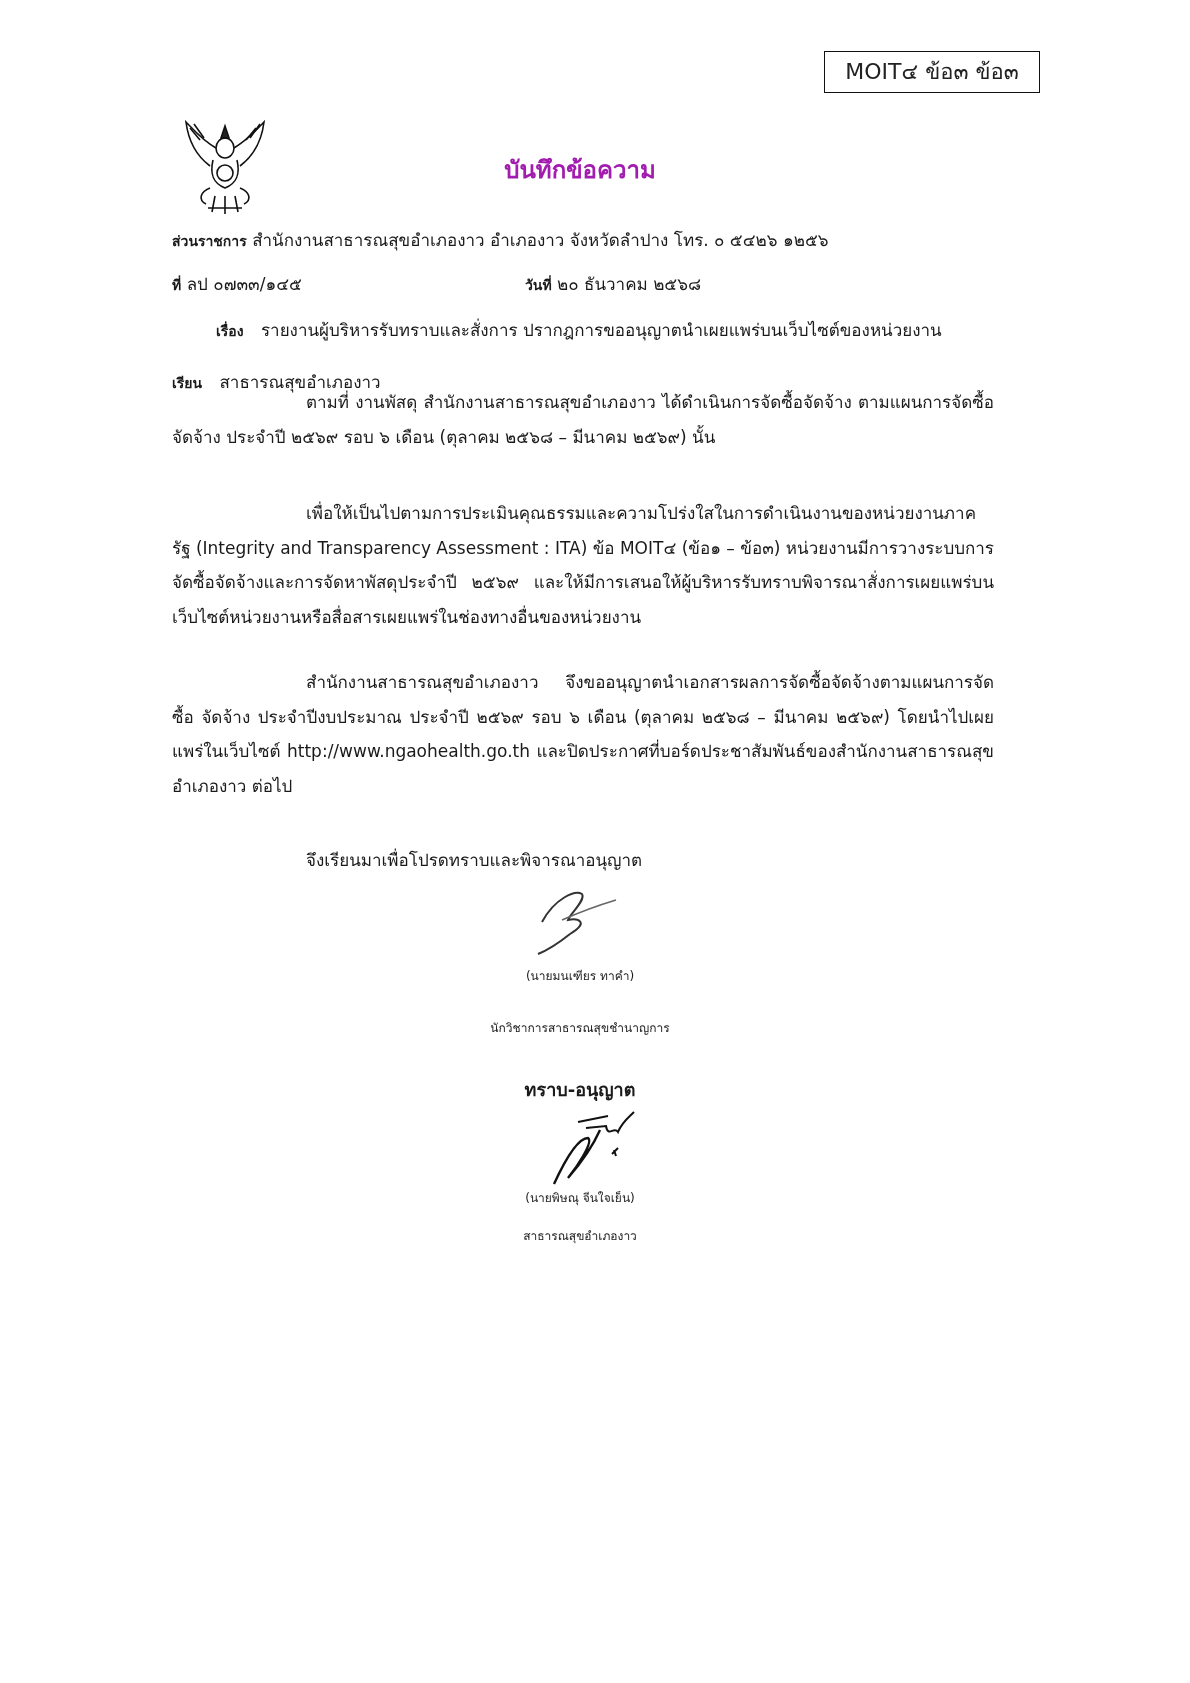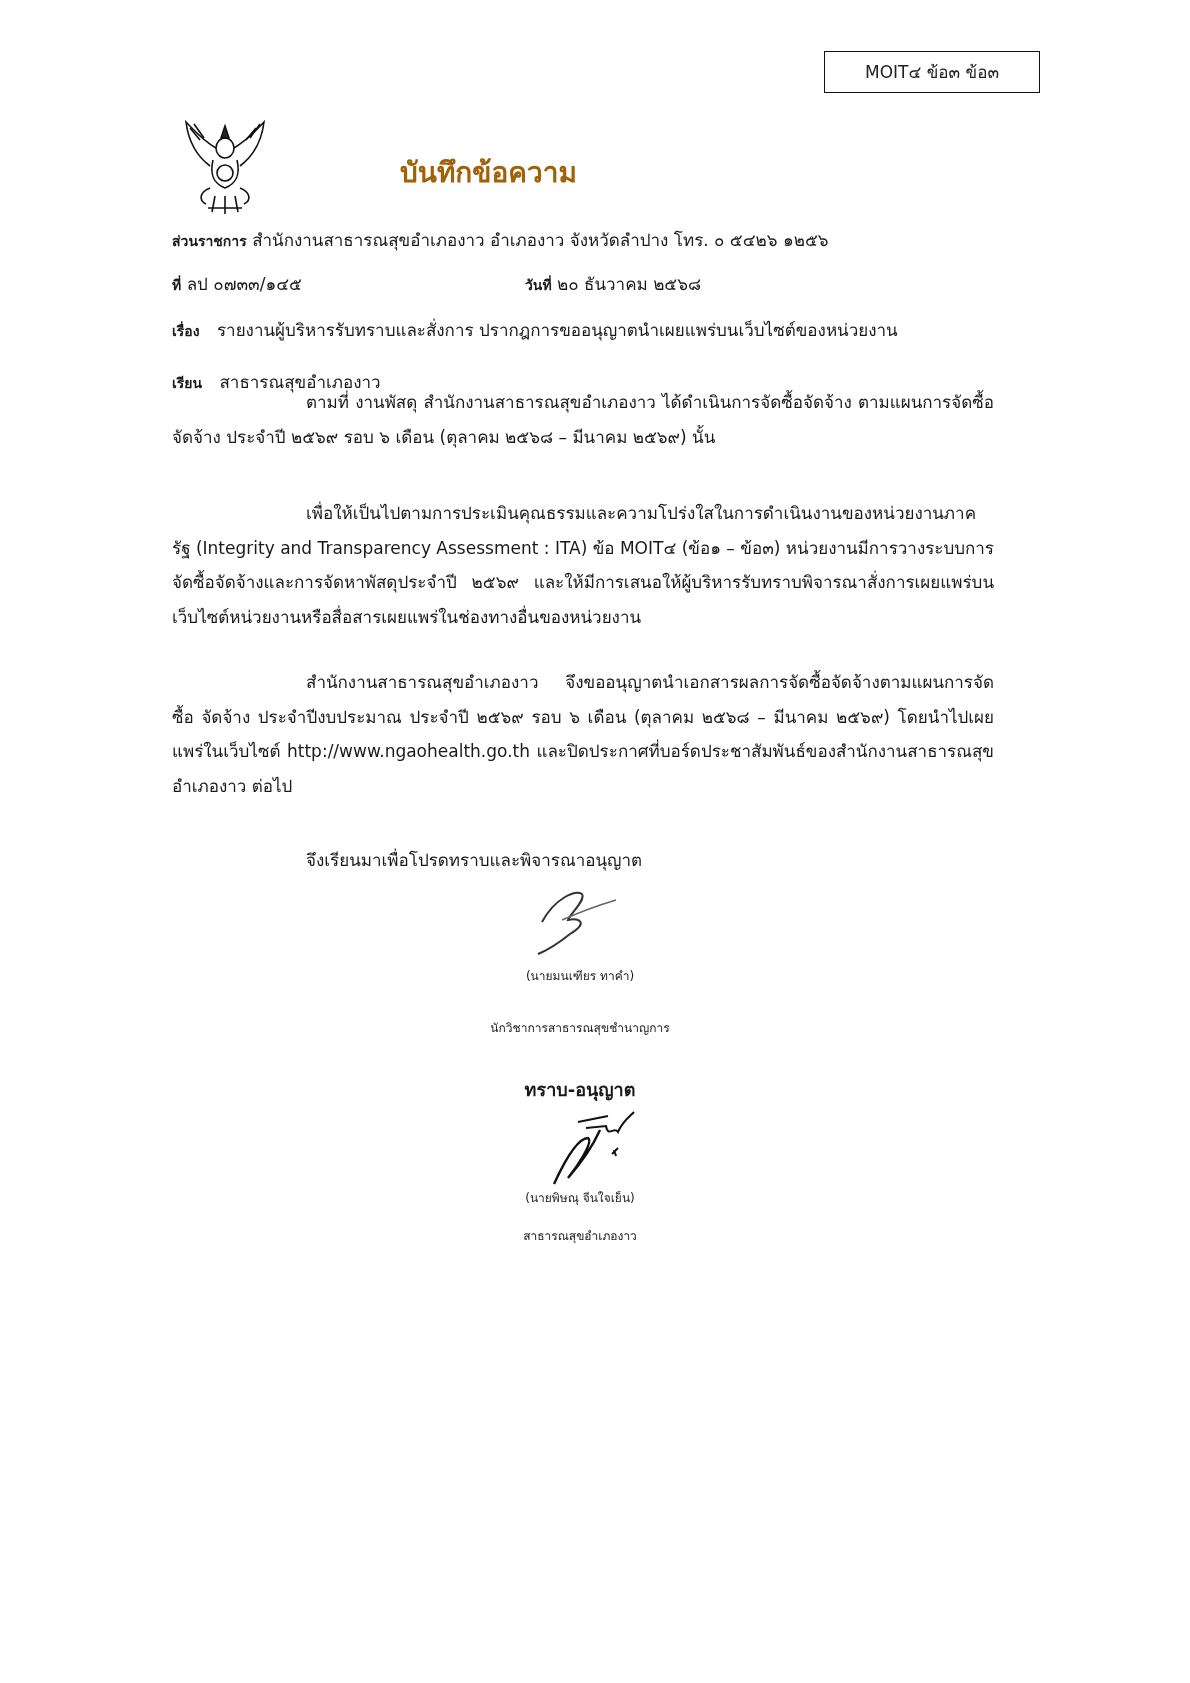--- a/index.html
+++ b/index.html
@@ -5,26 +5,26 @@
   html, body { margin: 0; padding: 0; background: #ffffff; }
   body {
     width: 1190px; height: 1683px; position: relative; overflow: hidden;
     font-family: "DejaVu Sans", "Liberation Sans", sans-serif;
     color: #1a1a1a;
   }
   .abs { position: absolute; }
   .ref-box {
     left: 824px; top: 51px; width: 216px; height: 42px;
     border: 1.5px solid #111; box-sizing: border-box;
-    font-size: 17px; line-height: 40px; text-align: center; color: #222;
+    font-size: 22px; line-height: 40px; text-align: center; color: #222;
   }
   .garuda { left: 180px; top: 118px; width: 90px; height: 100px; }
   .title {
-    left: 400px; top: 150px; width: 360px; text-align: left;
-    font-size: 28px; font-weight: bold; color: #a16207;
+    left: 400px; top: 150px; width: 360px; text-align: center;
+    font-size: 24px; font-weight: bold; color: #a21caf;
   }
   .line { left: 172px; font-size: 17px; white-space: nowrap; }
   .b { font-weight: bold; font-size: 14px; }
   .para { left: 172px; width: 822px; font-size: 17px; line-height: 34.5px; text-align: justify; }
   .indent { text-indent: 134px; }
   .center { text-align: center; font-size: 12px; white-space: nowrap; }
   .sig { position: absolute; }
 </style>
 </head>
 <body>
@@ -55,21 +55,21 @@
 
 <div class="abs line" style="top:270px;">
   <span class="b">ที่</span>
   <span>ลป ๐๗๓๓/๑๔๕</span>
 </div>
 <div class="abs line" style="top:270px; left:525px;">
   <span class="b">วันที่</span>
   <span style="margin-left:0;">๒๐   ธันวาคม   ๒๕๖๘</span>
 </div>
 
-<div class="abs line" style="top:316px;">
+<div class="abs line" style="top:316px;margin-left:44px;">
   <span class="b">เรื่อง</span>
   <span style="margin-left:12px;">รายงานผู้บริหารรับทราบและสั่งการ ปรากฎการขออนุญาตนำเผยแพร่บนเว็บไซต์ของหน่วยงาน</span>
 </div>
 
 <div class="abs line" style="top:368px;">
   <span class="b">เรียน</span>
   <span style="margin-left:12px;">สาธารณสุขอำเภองาว</span>
 </div>
 
 <div class="abs para indent" style="top:385px;">ตามที่ งานพัสดุ สำนักงานสาธารณสุขอำเภองาว ได้ดำเนินการจัดซื้อจัดจ้าง ตามแผนการจัดซื้อจัดจ้าง ประจำปี ๒๕๖๙ รอบ ๖ เดือน (ตุลาคม ๒๕๖๘ – มีนาคม ๒๕๖๙)  นั้น</div>

